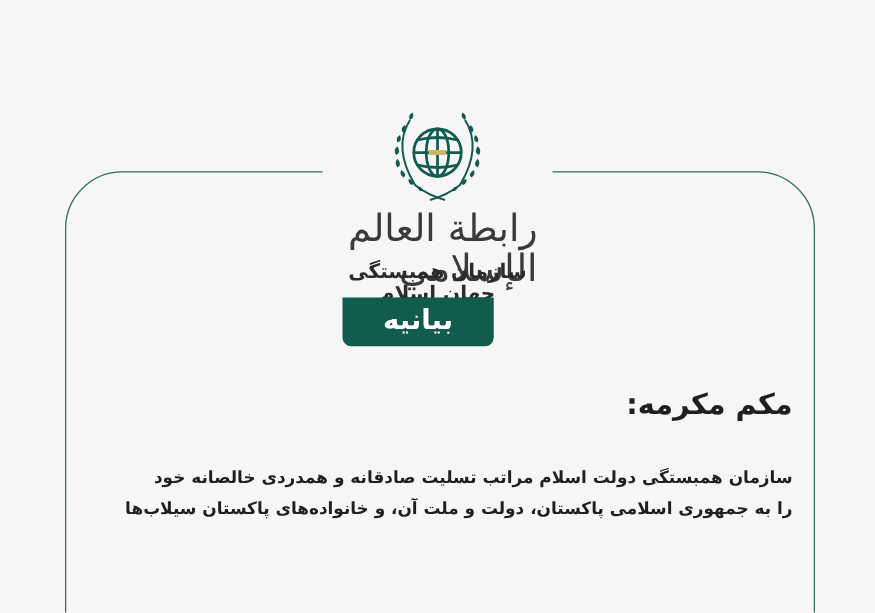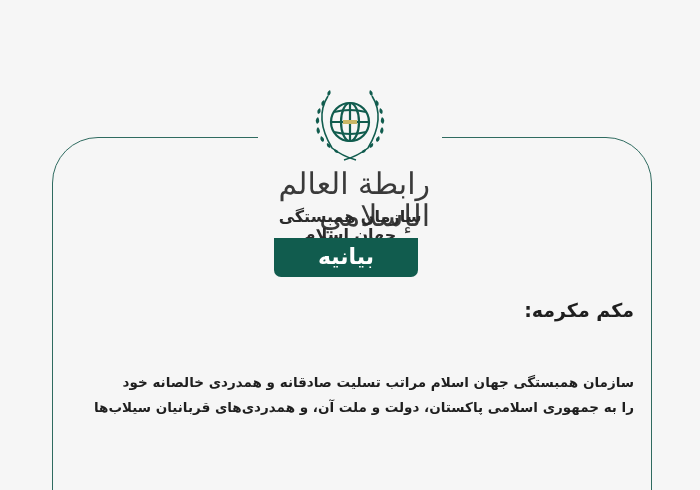--- a/index.html
+++ b/index.html
@@ -62,37 +62,37 @@
       direction: rtl;
       font-size: 16px;
       font-weight: bold;
       line-height: 18px;
       color: #2b2b2b;
     }
     .badge {
       position: absolute;
       left: 274px;
       top: 238px;
-      width: 144px;
+      width: 121px;
       height: 39px;
       background: #115c4e;
       border-radius: 0 0 7px 7px;
       color: #ffffff;
       text-align: center;
       direction: rtl;
       font-size: 22px;
       font-weight: bold;
       line-height: 38px;
     }
     .salutation {
       position: absolute;
       right: 66px;
-      top: 297px;
+      top: 311px;
       direction: rtl;
-      font-size: 19px;
+      font-size: 23px;
       font-weight: bold;
       color: #1f1f1f;
       line-height: 26px;
     }
     .body-text {
       position: absolute;
       left: 66px;
       right: 66px;
       top: 370px;
       direction: rtl;
@@ -164,17 +164,17 @@
 </div>
 
 <div class="arabic-title">رابطة العالم الإسلامي</div>
 <div class="persian-subtitle">سازمان همبستگی جهان اسلام</div>
 
 <div class="badge">بیانیه</div>
 
 <div class="salutation">مکم مکرمه:</div>
 
 <div class="body-text">
-  <span class="line">سازمان همبستگی جهان اسلام مراتب تسلیت صادقانه و همدردی خالصانه خود</span>
-  <span class="line">را به جمهوری اسلامی پاکستان، دولت و ملت آن، و همدردی‌های قربانیان سیلاب‌ها</span>
+  <span class="line">سازمان همبستگی دولت اسلام مراتب تسلیت صادقانه و همدردی خالصانه خود</span>
+  <span class="line">را به جمهوری اسلامی پاکستان، دولت و ملت آن، و خانواده‌های پاکستان سیلاب‌ها</span>
 </div>
 
 <div class="second-para">ـــ ــ ــ ـــ ــ ـــ ـــ ــ ــ ــ ـــ ــ</div>
 
 </body></html>

